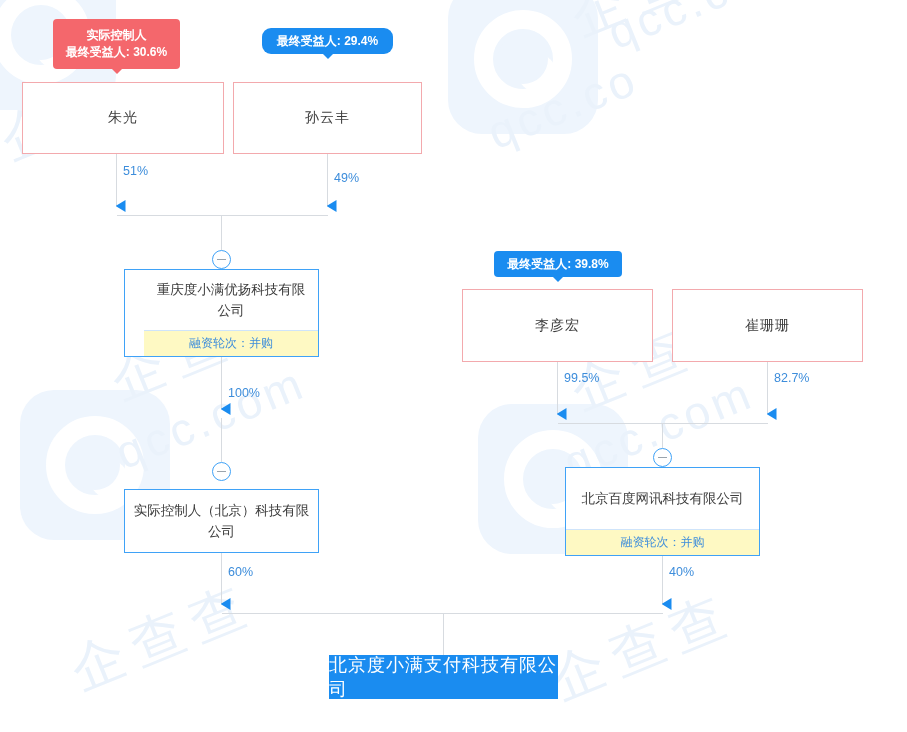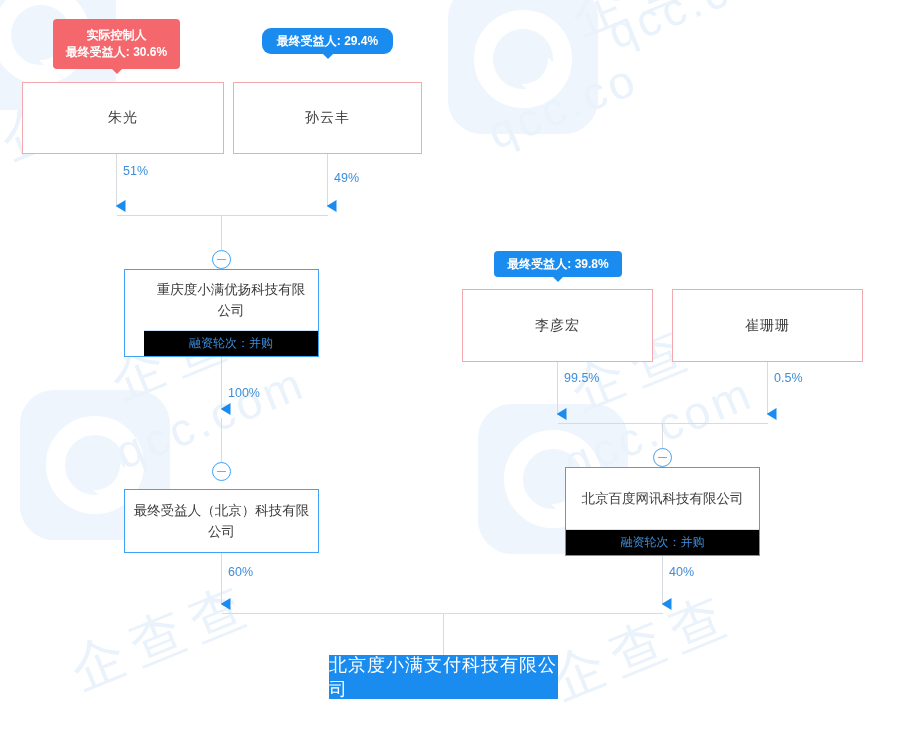--- a/index.html
+++ b/index.html
@@ -110,21 +110,21 @@
     justify-content: center;
     text-align: center;
     font-size: 13.5px;
     color: #3c3c3c;
     line-height: 21px;
     padding: 4px 8px;
     box-sizing: border-box;
   }
   .company-box .cfoot {
     height: 26px;
-    background: #000000;
+    background: #fef9c3;
     border-top: 1px solid #cfe4fa;
     display: flex;
     align-items: center;
     justify-content: center;
     font-size: 12px;
     color: #3d8ddb;
     box-sizing: border-box;
   }
 
   .root-box {
@@ -288,33 +288,33 @@
   <div class="node person-box" style="left:672px; top:289px; width:191px; height:73px;">
     <span class="nm">崔珊珊</span>
   </div>
 
   <div class="node company-box" style="left:124px; top:269px; width:195px; height:88px;padding-left:19px;">
     <div class="cname">重庆度小满优扬科技有限公司</div>
     <div class="cfoot">融资轮次：并购</div>
   </div>
 
   <div class="node company-box" style="left:124px; top:489px; width:195px; height:64px;">
-    <div class="cname">最终受益人（北京）科技有限公司</div>
+    <div class="cname">实际控制人（北京）科技有限公司</div>
   </div>
 
   <div class="node company-box" style="left:565px; top:467px; width:195px; height:89px;">
     <div class="cname">北京百度网讯科技有限公司</div>
     <div class="cfoot">融资轮次：并购</div>
   </div>
 
   <div class="node root-box" style="left:329px; top:655px; width:229px; height:44px;">
     <span class="rname">北京度小满支付科技有限公司</span>
   </div>
 
   <div class="pct" style="left:123px; top:164px;">51%</div>
   <div class="pct" style="left:334px; top:171px;">49%</div>
   <div class="pct" style="left:228px; top:386px;">100%</div>
   <div class="pct" style="left:564px; top:371px;">99.5%</div>
-  <div class="pct" style="left:774px; top:371px;">0.5%</div>
+  <div class="pct" style="left:774px; top:371px;">82.7%</div>
   <div class="pct" style="left:228px; top:565px;">60%</div>
   <div class="pct" style="left:669px; top:565px;">40%</div>
 
 </div>
 
 </body></html>

